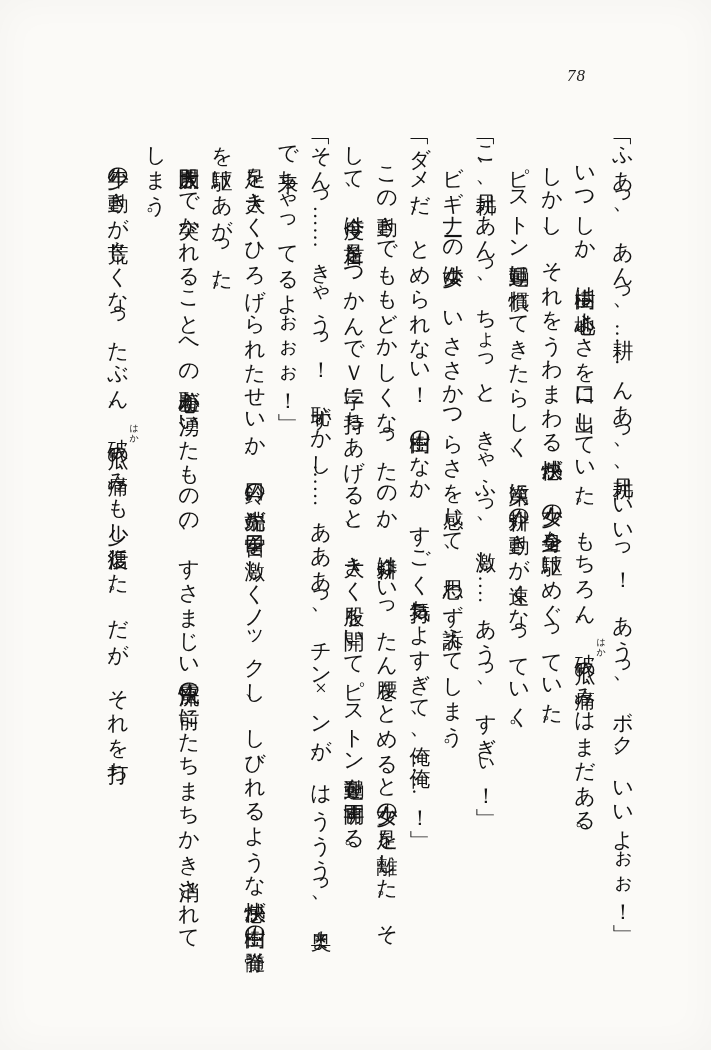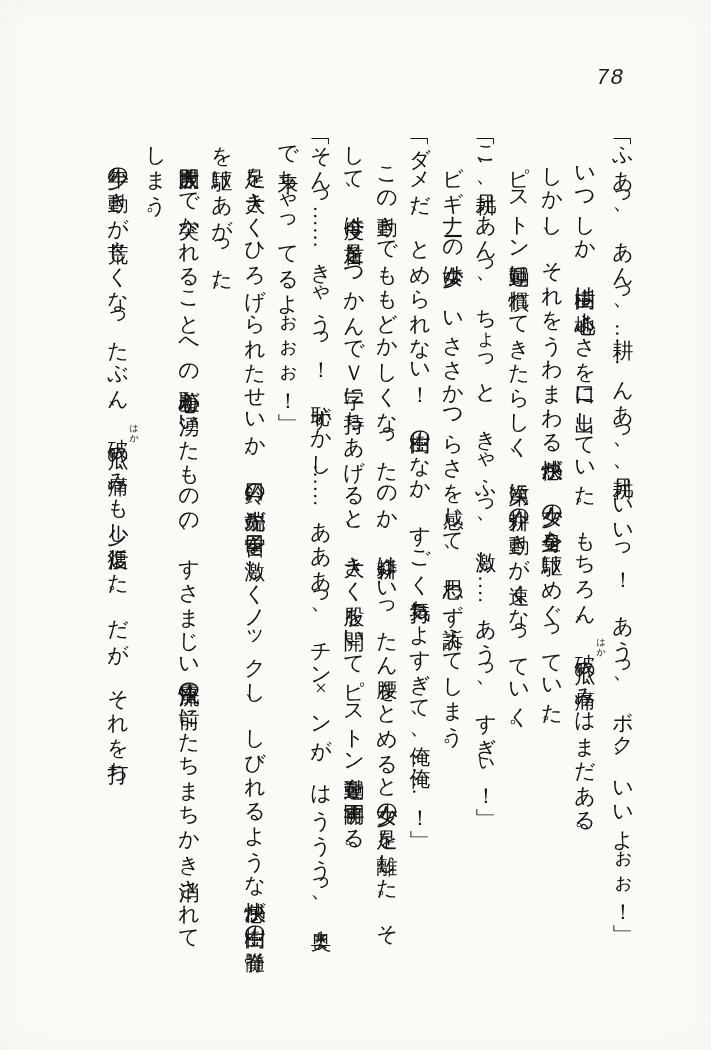--- a/index.html
+++ b/index.html
@@ -12,24 +12,24 @@
     width: 711px;
     height: 1050px;
     background: #fbfaf7;
     overflow: hidden;
     box-shadow: inset 0 0 40px rgba(0,0,0,0.03);
     font-family: "Liberation Serif", "DejaVu Serif", serif;
   }
   .page-number {
     position: absolute;
     top: 66px;
-    left: 596px;
-    font-family: Liberation Mono, monospace;
+    left: 567px;
+    font-family: Liberation Serif, serif;
     font-style: italic;
-    font-size: 22px;
+    font-size: 17px;
     letter-spacing: 1px;
     color: #1c1c1c;
   }
   .text-block {
     position: absolute;
     top: 131px;
     right: 72px;
     width: 566px;
     height: 819px;
     writing-mode: vertical-rl;

